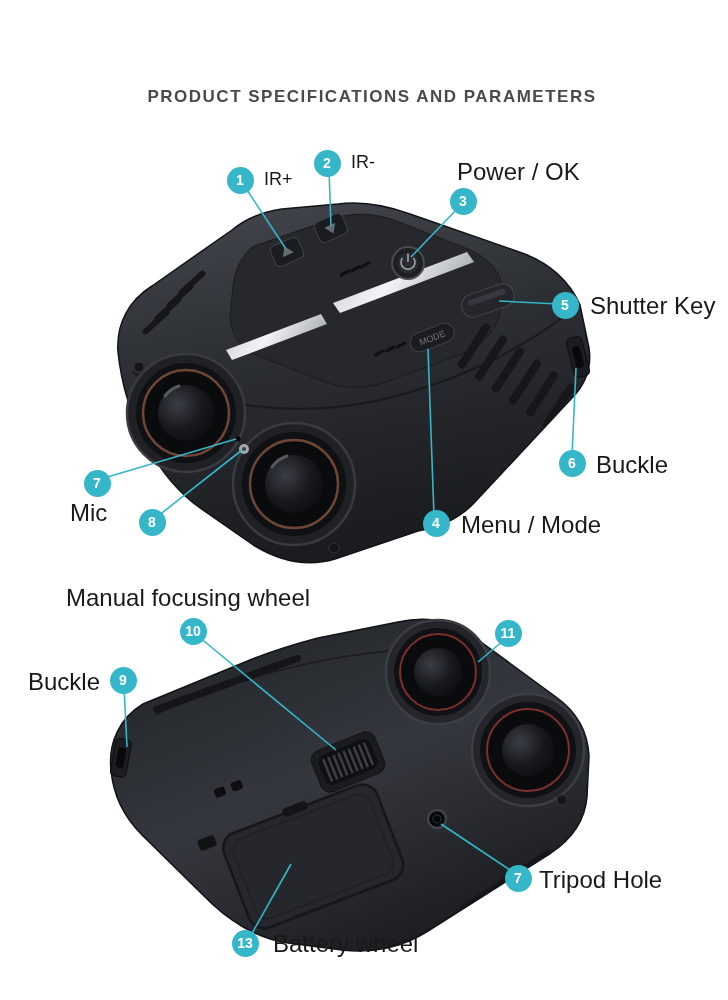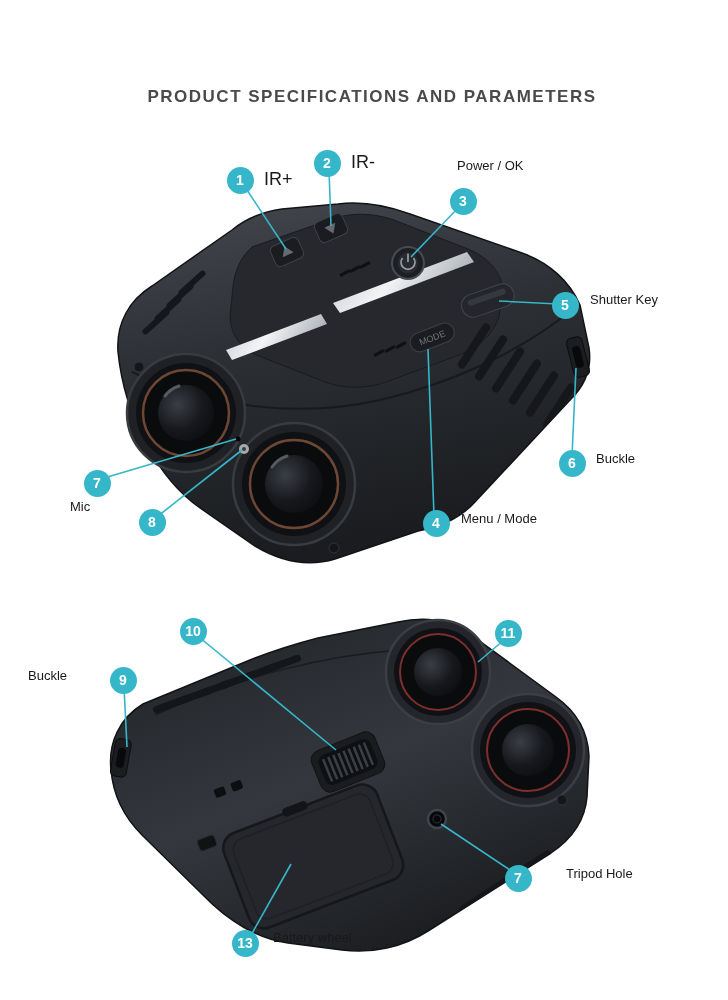--- a/index.html
+++ b/index.html
@@ -12,21 +12,21 @@
     position:absolute; left:8px; top:87px; width:100%; text-align:center;
     font-size:17px; font-weight:bold; letter-spacing:1.5px; color:#4a4a4a;
   }
   .art { position:absolute; left:0; top:0; width:728px; height:1000px; }
   .leader { stroke: var(--accent,#35b6c9); stroke-width:1.6; }
   .co {
     position:absolute; width:27px; height:27px; margin-left:-13.5px; margin-top:-13.5px;
     border-radius:50%; background: var(--accent,#35b6c9); color:#fff;
     font-size:14px; font-weight:bold; display:flex; align-items:center; justify-content:center;
   }
-  .lbl { position:absolute; font-size:13px; color:#191919; white-space:nowrap; }
+  .lbl { position:absolute; font-size:24px; color:#191919; white-space:nowrap; }
   .lbl.sm { font-size:18px; }
   text.btn-label { font-family:"Liberation Sans", sans-serif; }
 </style>
 </head>
 <body>
 
 <div class="stage">
 
   <h1 class="title">PRODUCT SPECIFICATIONS AND PARAMETERS</h1>
 
@@ -250,16 +250,17 @@
   <div class="co" style="left:245px;top:943px">13</div>
 
   <div class="lbl sm" style="left:264px;top:169px">IR+</div>
   <div class="lbl sm" style="left:351px;top:152px">IR-</div>
   <div class="lbl" style="left:457px;top:158px">Power / OK</div>
   <div class="lbl" style="left:461px;top:511px">Menu / Mode</div>
   <div class="lbl" style="left:590px;top:292px">Shutter Key</div>
   <div class="lbl" style="left:596px;top:451px">Buckle</div>
   <div class="lbl" style="left:70px;top:499px">Mic</div>
   <div class="lbl" style="left:28px;top:668px">Buckle</div>
-  <div class="lbl" style="left:566px;top:866px">Tripod Hole</div>
+  <div class="lbl" style="left:66px;top:584px">Manual focusing wheel</div>
+  <div class="lbl" style="left:539px;top:866px">Tripod Hole</div>
   <div class="lbl" style="left:273px;top:930px">Battery wheel</div>
 
 </div>
 
 </body></html>

